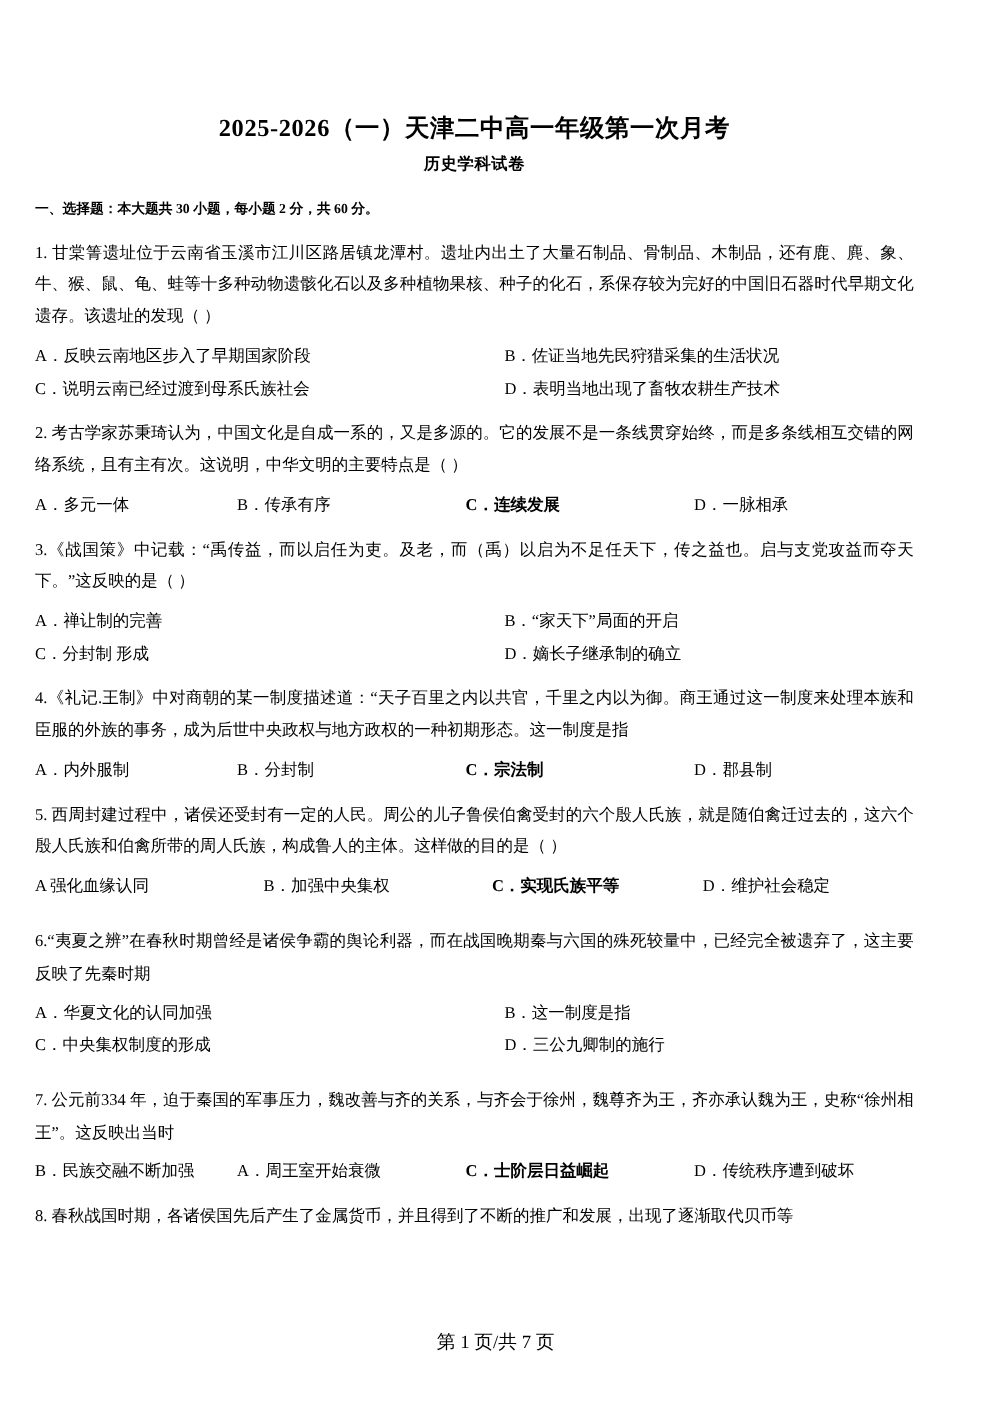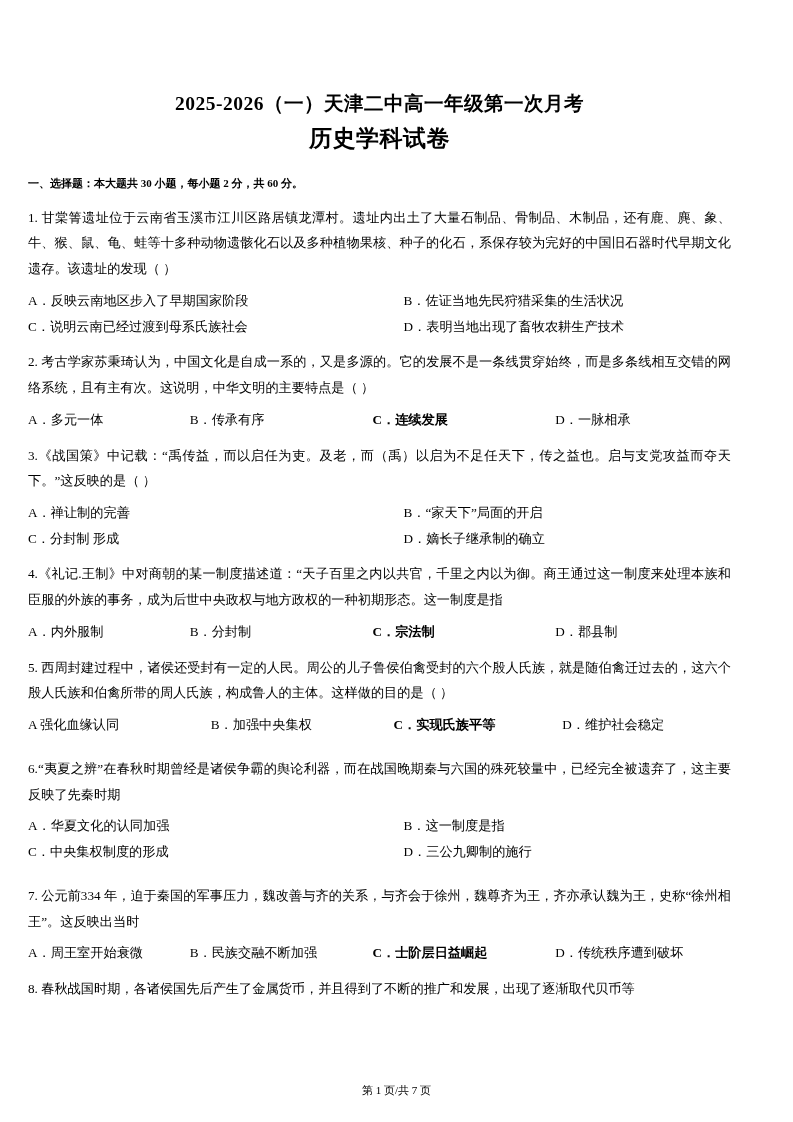--- a/index.html
+++ b/index.html
@@ -24,21 +24,21 @@
   .title {
     text-align: center;
     font-size: 19.5px;
     font-weight: bold;
     letter-spacing: 0.5px;
     line-height: 1.6;
     margin: 0 0 2px 0;
   }
   .subtitle {
     text-align: center;
-    font-size: 23px;
+    font-size: 13px;
     font-weight: bold;
     letter-spacing: 0.5px;
     line-height: 1.6;
     margin: 0 0 16px 0;
   }
   .section-head {
     font-size: 11px;
     font-weight: bold;
     margin: 10px 0 12px 0;
     line-height: 1.7;
@@ -80,23 +80,23 @@
   .opts.cols4 .opt:nth-child(4) { width: 25%; }
   .opts.w4 .opt:nth-child(1) { width: 26%; }
   .opts.w4 .opt:nth-child(2) { width: 26%; }
   .opts.w4 .opt:nth-child(3) { width: 24%; }
   .opts.w4 .opt:nth-child(4) { width: 24%; }
   .spacer-sm { height: 8px; }
   .footer {
     position: absolute;
     left: 0;
     right: 0;
-    bottom: 24px;
+    bottom: 37px;
     text-align: center;
-    font-size: 11px;
+    font-size: 15px;
     line-height: 1.5;
   }
 </style>
 </head>
 <body>
 
 <div class="page">
 
   <div class="title">2025-2026（一）天津二中高一年级第一次月考</div>
   <div class="subtitle">历史学科试卷</div>
@@ -163,22 +163,22 @@
       <div class="opt">C．中央集权制度的形成</div>
       <div class="opt">D．三公九卿制的施行</div>
     </div>
   </div>
 
   <div class="spacer-sm"></div>
 
   <div>
     <p class="q">7. 公元前334 年，迫于秦国的军事压力，魏改善与齐的关系，与齐会于徐州，魏尊齐为王，齐亦承认魏为王，史称“徐州相王”。这反映出当时</p>
     <div class="opts cols4">
+      <div class="opt">B．民族交融不断加强</div>
       <div class="opt">A．周王室开始衰微</div>
-      <div class="opt">B．民族交融不断加强</div>
       <div class="opt">C．士阶层日益崛起</div>
       <div class="opt">D．传统秩序遭到破坏</div>
     </div>
   </div>
 
   <div>
     <p class="q">8. 春秋战国时期，各诸侯国先后产生了金属货币，并且得到了不断的推广和发展，出现了逐渐取代贝币等</p>
   </div>
 
   <div class="footer">第 1 页/共 7 页</div>

